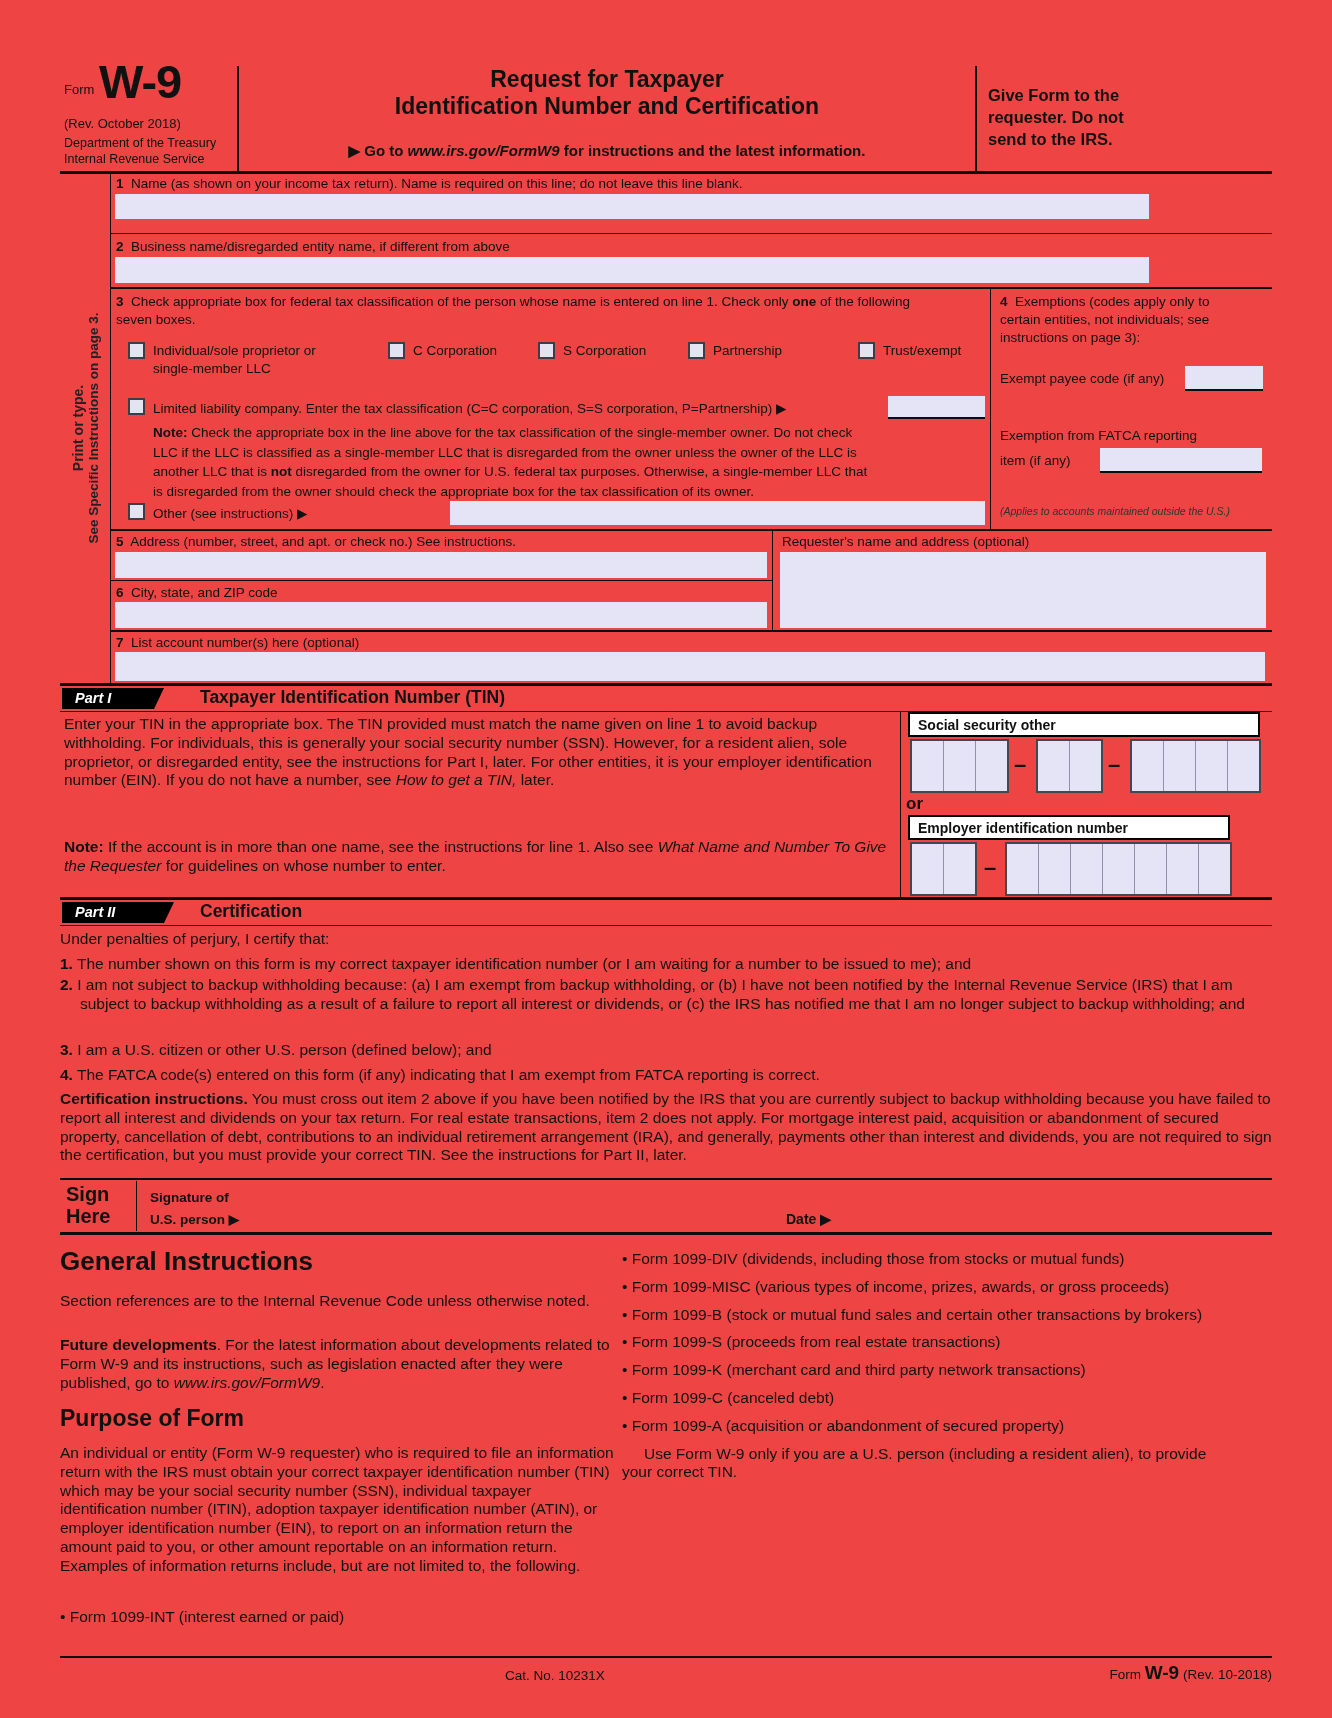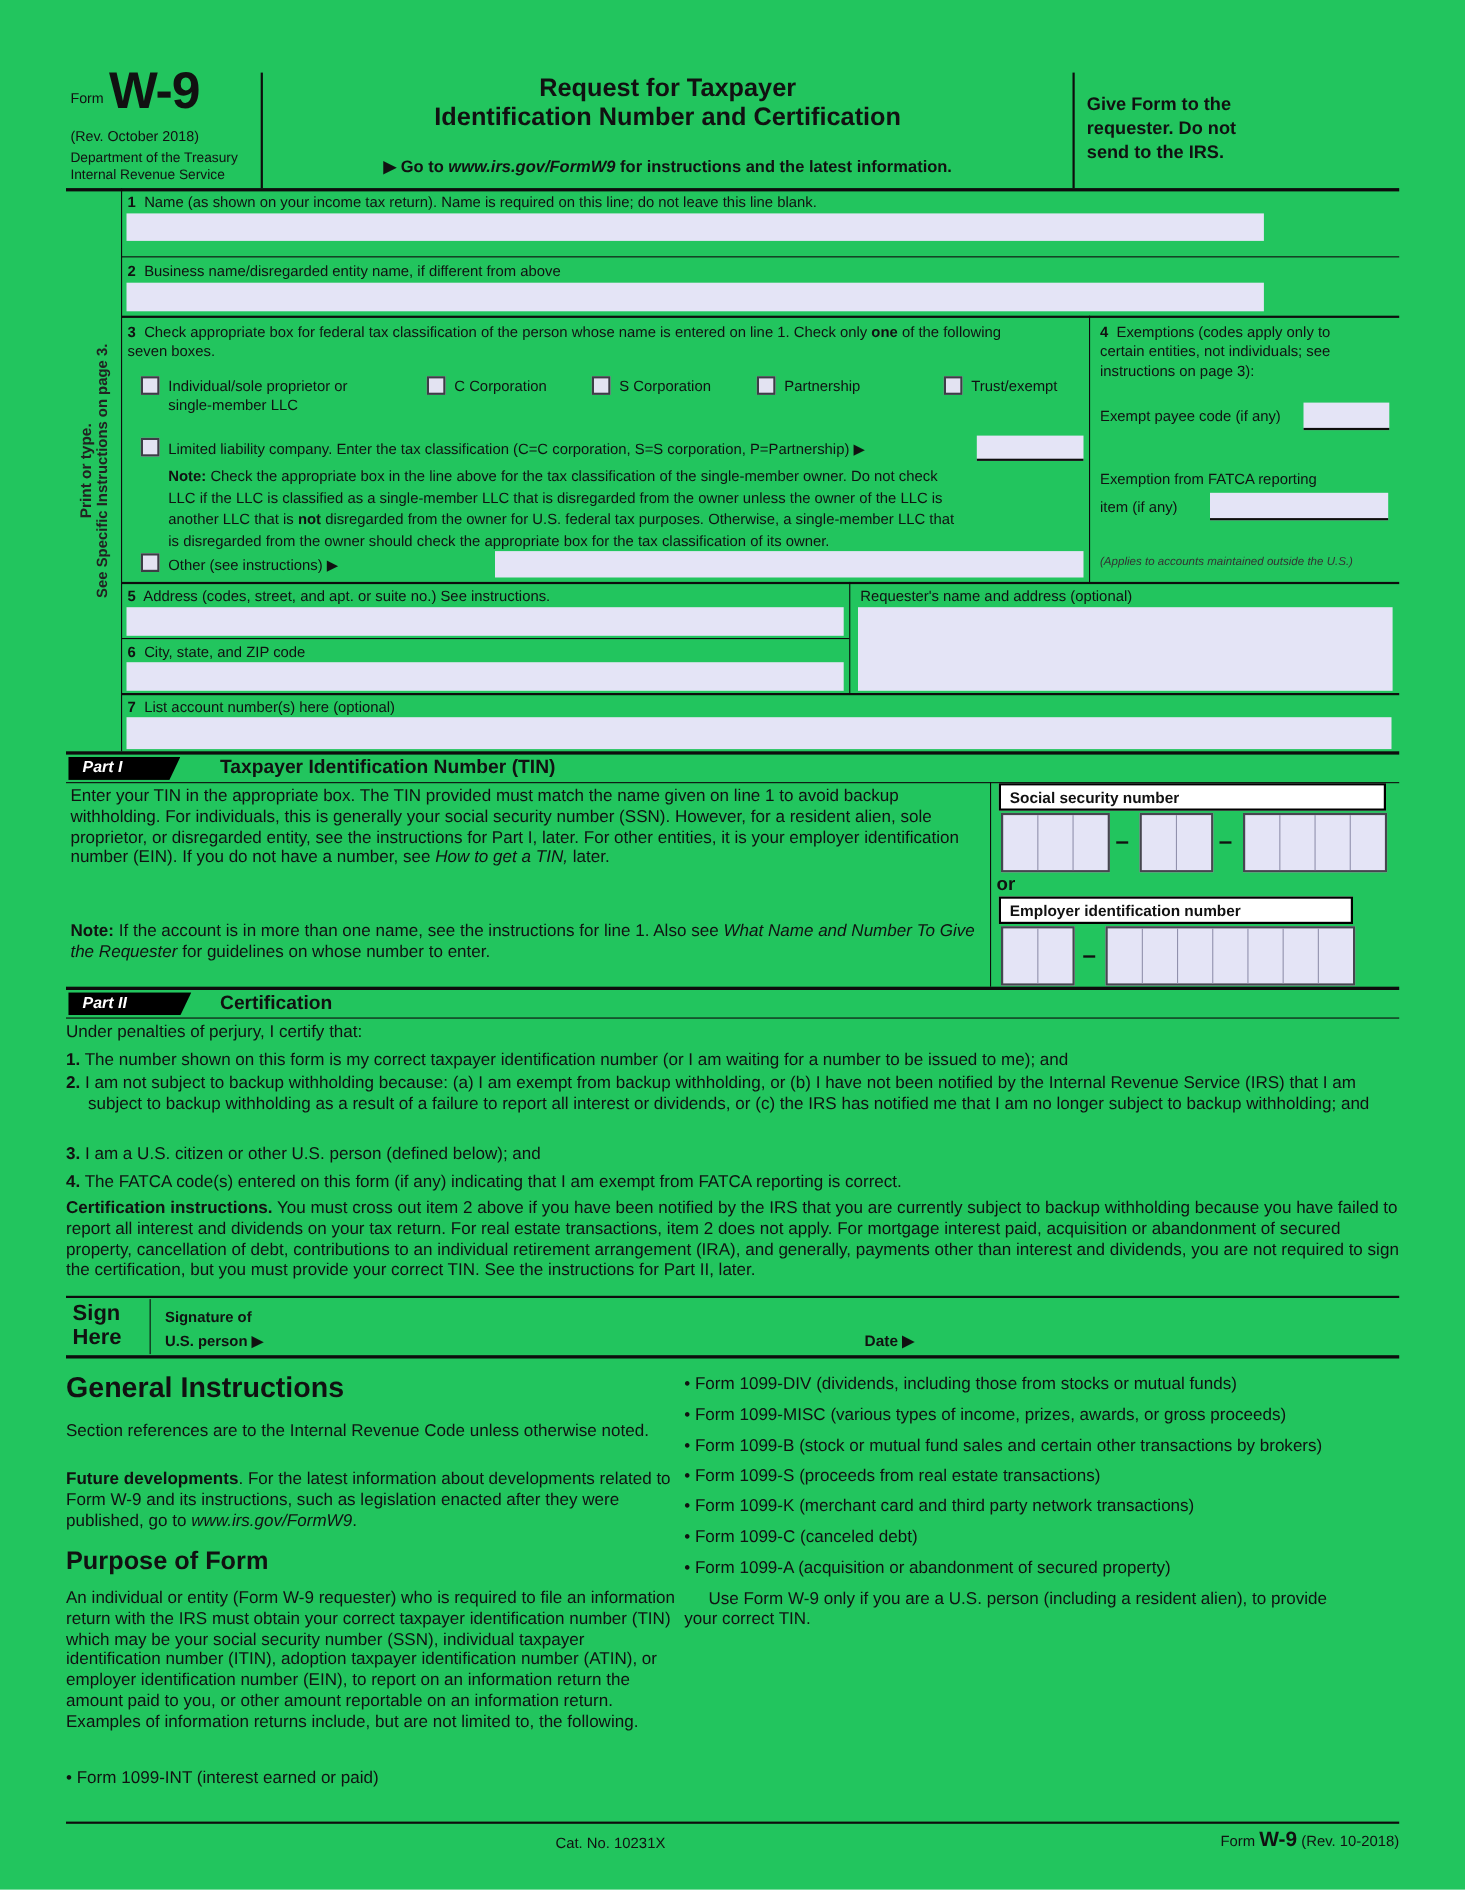--- a/index.html
+++ b/index.html
@@ -1,16 +1,16 @@
 <!DOCTYPE html>
 <html><head>
 <meta charset="utf-8">
 <style>
   html,body{margin:0;padding:0;background:#fff;}
-  .page{position:relative;width:1332px;height:1718px;background:#22c55e;
+  .page{position:relative;width:1332px;height:1718px;background:#ef4444;
         font-family:"Liberation Sans", sans-serif;color:#111;overflow:hidden;}
   .t{position:absolute;white-space:nowrap;}
   .w{position:absolute;}
   .hl{position:absolute;background:#0d0d0d;height:1px;}
   .vl{position:absolute;background:#0d0d0d;width:1px;}
   .fld{position:absolute;background:#e4e4f6;}
   .ul{border-bottom:2px solid #0d0d0d;}
   .cbx{position:absolute;width:17px;height:17px;background:#e3e3f2;border:2px solid #3d3d46;box-sizing:border-box;}
   .tag{position:absolute;background:#000;color:#fff;font-weight:bold;font-style:italic;
        clip-path:polygon(0 0,100% 0,calc(100% - 10px) 100%,0 100%);padding-left:13px;box-sizing:border-box;}
@@ -111,21 +111,21 @@
   </div>
   <span class="t sm" style="left:1000px;top:371px;">Exempt payee code (if any)</span>
   <div class="fld ul" style="left:1185px;top:366px;width:78px;height:23px;"></div>
   <span class="t sm" style="left:1000px;top:428px;">Exemption from FATCA reporting</span>
   <span class="t sm" style="left:1000px;top:453px;">item (if any)</span>
   <div class="fld ul" style="left:1100px;top:448px;width:162px;height:23px;"></div>
   <span class="t i" style="left:1000px;top:505px;font-size:10.5px;color:#333;">(Applies to accounts maintained outside the U.S.)</span>
 
   <div class="hl" style="left:110px;top:529px;width:1162px;height:2px;"></div>
 
-  <span class="t sm" style="left:116px;top:534px;"><b>5</b>&nbsp; <span>Address (codes, street, and apt. or suite no.) See instructions.</span></span>
+  <span class="t sm" style="left:116px;top:534px;"><b>5</b>&nbsp; <span>Address (number, street, and apt. or check no.) See instructions.</span></span>
   <div class="fld" style="left:115px;top:552px;width:652px;height:26px;"></div>
   <div class="vl" style="left:772px;top:529px;height:101px;"></div>
   <span class="t sm" style="left:782px;top:534px;">Requester's name and address (optional)</span>
   <div class="fld" style="left:780px;top:552px;width:486px;height:76px;"></div>
   <div class="hl" style="left:110px;top:580px;width:662px;"></div>
 
   <span class="t sm" style="left:116px;top:585px;"><b>6</b>&nbsp; <span>City, state, and ZIP code</span></span>
   <div class="fld" style="left:115px;top:602px;width:652px;height:26px;"></div>
   <div class="hl" style="left:110px;top:630px;width:1162px;height:2px;"></div>
 
@@ -138,21 +138,21 @@
   <div class="hl" style="left:60px;top:711px;width:1212px;"></div>
 
   <div class="w body" style="left:64px;top:715px;width:830px;">
     <span>Enter your TIN in the appropriate box. The TIN provided must match the name given on line 1 to avoid backup withholding. For individuals, this is generally your social security number (SSN). However, for a resident alien, sole proprietor, or disregarded entity, see the instructions for Part I, later. For other entities, it is your employer identification number (EIN). If you do not have a number, see </span><span class="i">How to get a TIN,</span><span> later.</span>
   </div>
   <div class="w body" style="left:64px;top:838px;width:830px;">
     <b>Note:</b><span> If the account is in more than one name, see the instructions for line 1. Also see </span><span class="i">What Name and Number To Give the Requester</span><span> for guidelines on whose number to enter.</span>
   </div>
 
   <div class="vl" style="left:900px;top:711px;height:186px;"></div>
-  <div class="lblbox" style="left:908px;top:712px;width:352px;height:25px;">Social security number</div>
+  <div class="lblbox" style="left:908px;top:712px;width:352px;height:25px;">Social security other</div>
   <div class="cellrow" style="left:910px;top:739px;">
     <div class="dcell"></div>
       <div class="dcell"></div>
       <div class="dcell"></div>
   </div>
   <span class="t b" style="left:1014px;top:752px;font-size:22px;">–</span>
   <div class="cellrow" style="left:1036px;top:739px;">
     <div class="dcell"></div>
       <div class="dcell"></div>
   </div>

